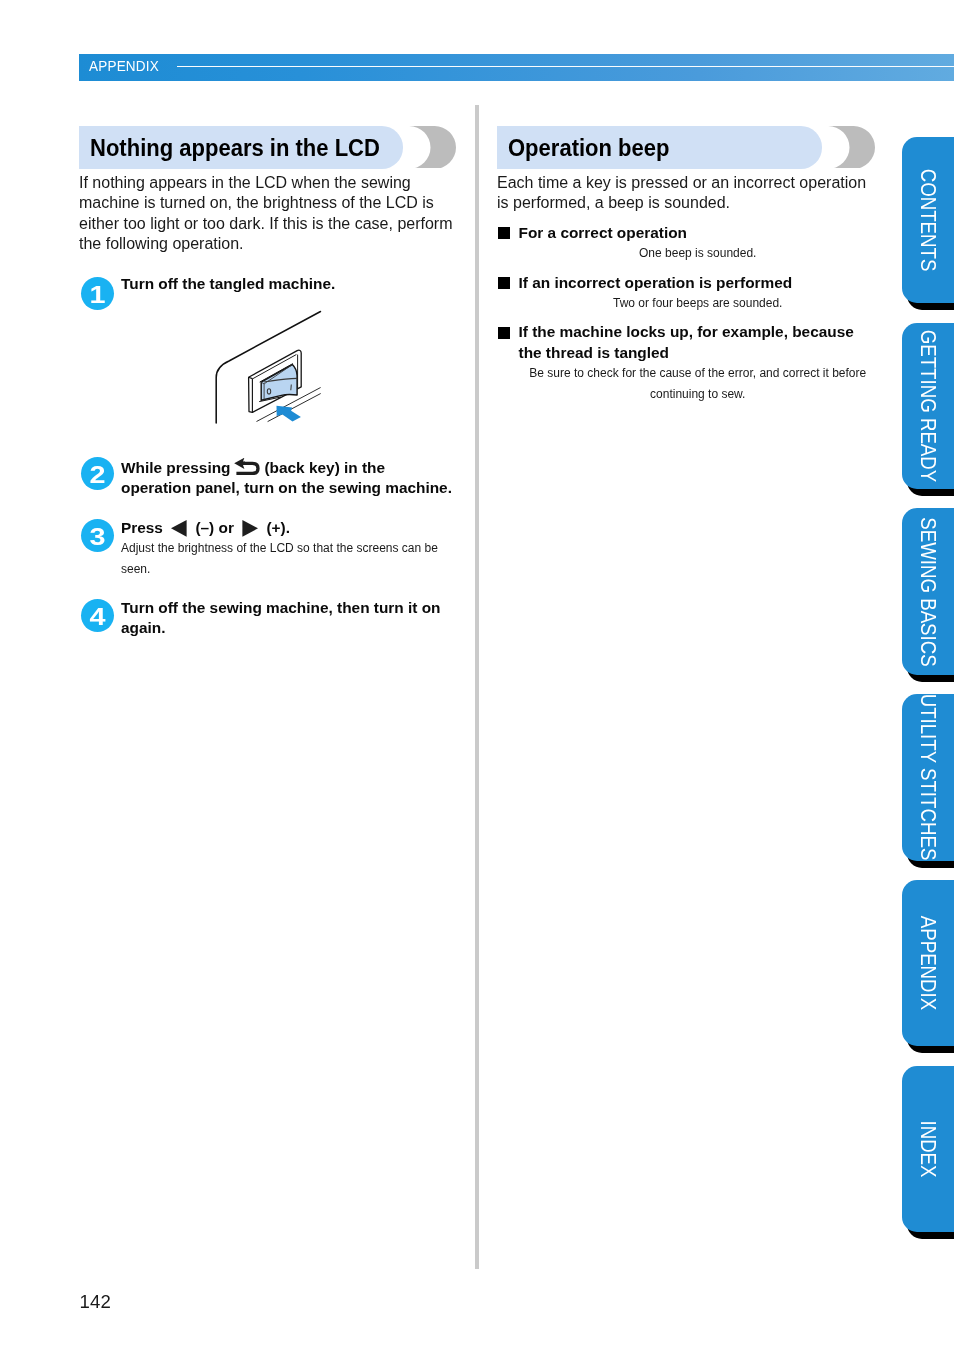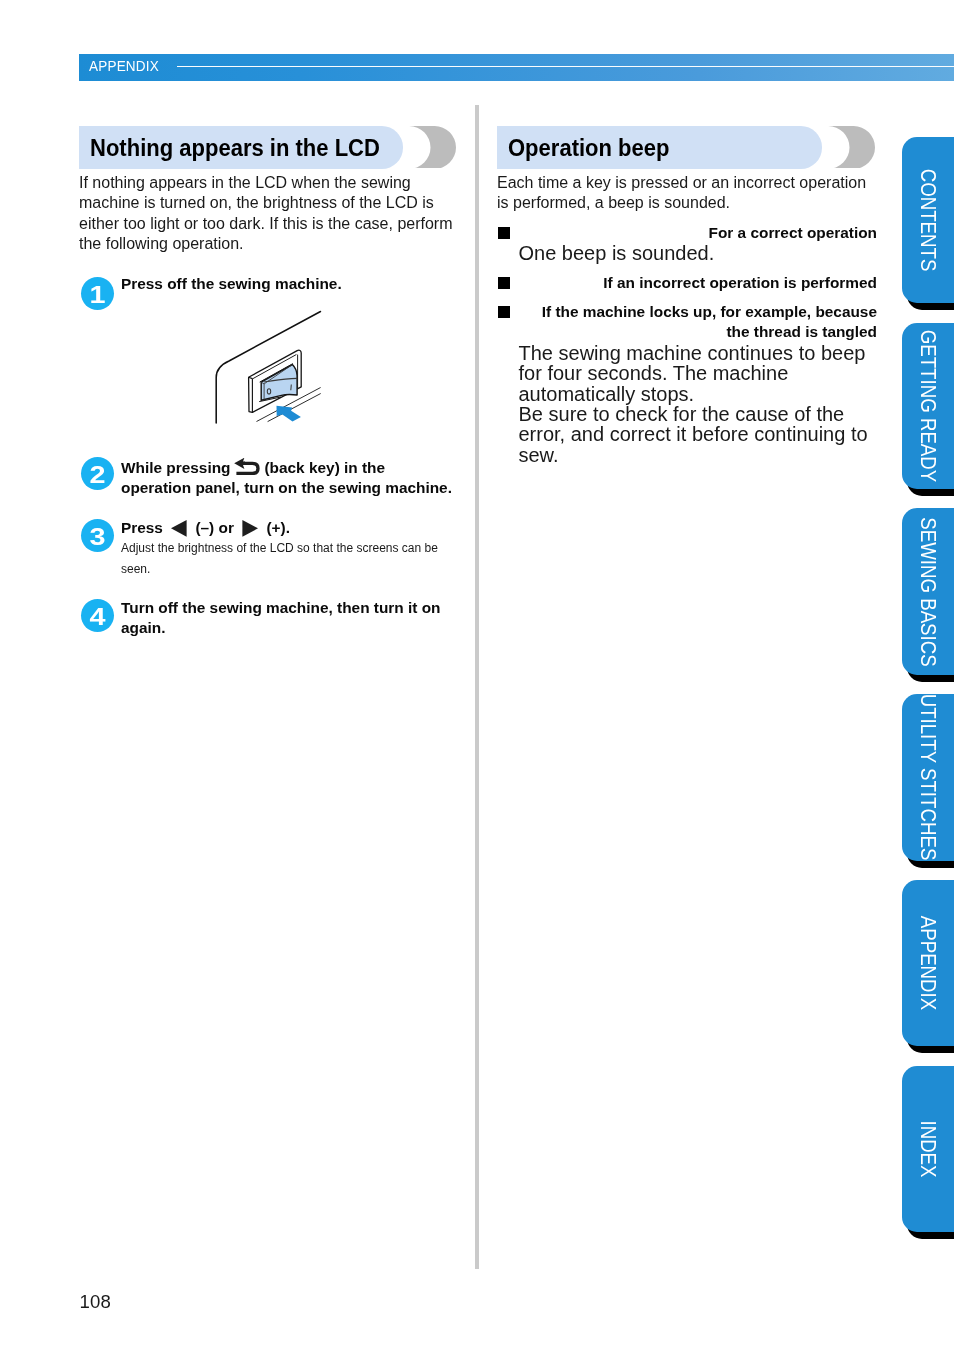--- a/index.html
+++ b/index.html
@@ -49,23 +49,23 @@
                  font-family:"Liberation Sans",sans-serif;position:relative;top:-4px;}
   .step .st-body{font-size:12px;line-height:20.4px;color:#1a1a1a;
                  font-family:"Liberation Sans",sans-serif;position:relative;top:-4px;}
   .inl-back{vertical-align:-5px;margin:0 4px 0 4px;}
   .inl-tri{vertical-align:-3.5px;margin:0 8px 0 8.5px;}
 
   
   .bullet{position:relative;padding-left:21.5px;box-sizing:border-box;}
   .bullet .sq{position:absolute;left:1.3px;top:4.3px;width:11.9px;height:11.8px;background:#000;}
   .bullet .bl-head{font-weight:bold;font-size:15.4px;line-height:20.4px;color:#0a0a0a;
-                   display:block;font-family:"Liberation Sans",sans-serif;text-align:right;}
-  .bullet .bl-body{font-size:20px;line-height:20.4px;color:#1a1a1a;display:block;
-                   font-family:"Liberation Sans",sans-serif;}
+                   display:block;font-family:"Liberation Sans",sans-serif;}
+  .bullet .bl-body{font-size:12px;line-height:20.4px;color:#1a1a1a;display:block;
+                   font-family:"Liberation Sans",sans-serif;text-align:center;}
 
   
   .pageno{position:absolute;left:79.5px;top:1291px;font-size:18.6px;color:#1a1a1a;
           font-family:"Liberation Sans",sans-serif;letter-spacing:0.1px;}
 
   
   .tabs{position:absolute;left:0;top:0;width:954px;height:1348px;}
   .tab{position:absolute;left:902.4px;width:55px;height:166.4px;background:#1f8cd3;
        border-radius:15px 0 0 15px;}
   .tab .shadow{position:absolute;left:4.5px;right:0;top:7px;height:100%;background:#000;
@@ -93,21 +93,21 @@
       <div class="pill" style="width:323.8px"></div>
       <svg class="moon" style="left:329.5px" viewBox="0 0 47 42.8">
         <path d="M0.1 0 H25.6 A21.4 21.4 0 0 1 25.6 42.8 H0.1 A21.4 21.4 0 0 0 0.1 0 Z" fill="#bcbcbc"></path>
       </svg>
       <h2>Nothing appears in the LCD</h2>
     </div>
     <p class="bodytext" style="margin-top:5px;width:378px">If nothing appears in the LCD when the sewing machine is turned on, the brightness of the LCD is either too light or too dark. If this is the case, perform the following operation.</p>
 
     <div class="step" style="position:absolute;top:151.5px;left:0;width:375px">
       <div class="num"><i>1</i></div>
-      <div class="st-bold">Press off the sewing machine.</div>
+      <div class="st-bold">Turn off the tangled machine.</div>
     </div>
 
     <div class="step" style="position:absolute;top:336px;left:0;width:375px">
       <div class="num" style="top:-5px"><i>2</i></div>
       <div class="st-bold"><span>While pressing</span><svg class="inl-back" width="26" height="20" viewBox="0 0 26 20">
             <path d="M9.2 5.3 L18.4 5.3 C22.0 5.3 24.0 7.4 24.0 10.4
                      C24.0 13.4 22.0 15.4 18.4 15.4 L2.4 15.4" fill="none" stroke="#1e1e1e" stroke-width="3.3" stroke-linejoin="miter"></path>
             <path d="M0.2 5.3 L10.4 -0.3 L9.0 3.6 L11.0 3.6 L11.0 7.1 L9.0 7.1
                      L10.4 11.0 Z" fill="#1e1e1e"></path>
           </svg><span>(back key) in the operation panel, turn on the sewing machine.</span></div>
@@ -183,30 +183,30 @@
     <p class="bodytext" style="margin-top:5px;width:378px">Each time a key is pressed or an incorrect operation is performed, a beep is sounded.</p>
 
     <div class="bullet" style="margin-top:9px">
       <div class="sq"></div>
       <span class="bl-head">For a correct operation</span>
       <span class="bl-body">One beep is sounded.</span>
     </div>
     <div class="bullet" style="margin-top:9px">
       <div class="sq"></div>
       <span class="bl-head">If an incorrect operation is performed</span>
+      <span class="bl-body">Two or four beeps are sounded.</span>
     </div>
     <div class="bullet" style="margin-top:9px">
       <div class="sq"></div>
       <span class="bl-head">If the machine locks up, for example, because the thread is tangled</span>
-      <span class="bl-body">The sewing machine continues to beep for four seconds. The machine automatically stops.</span>
       <span class="bl-body">Be sure to check for the cause of the error, and correct it before continuing to sew.</span>
     </div>
   </div>
 
-  <div class="pageno">108</div>
+  <div class="pageno">142</div>
 
   <div class="tabs">
     <div class="tab" style="top:136.8px">
       <div class="shadow"></div>
       <span>CONTENTS</span>
       </div>
     <div class="tab" style="top:322.6px">
       <div class="shadow"></div>
       <span>GETTING READY</span>
       </div>

